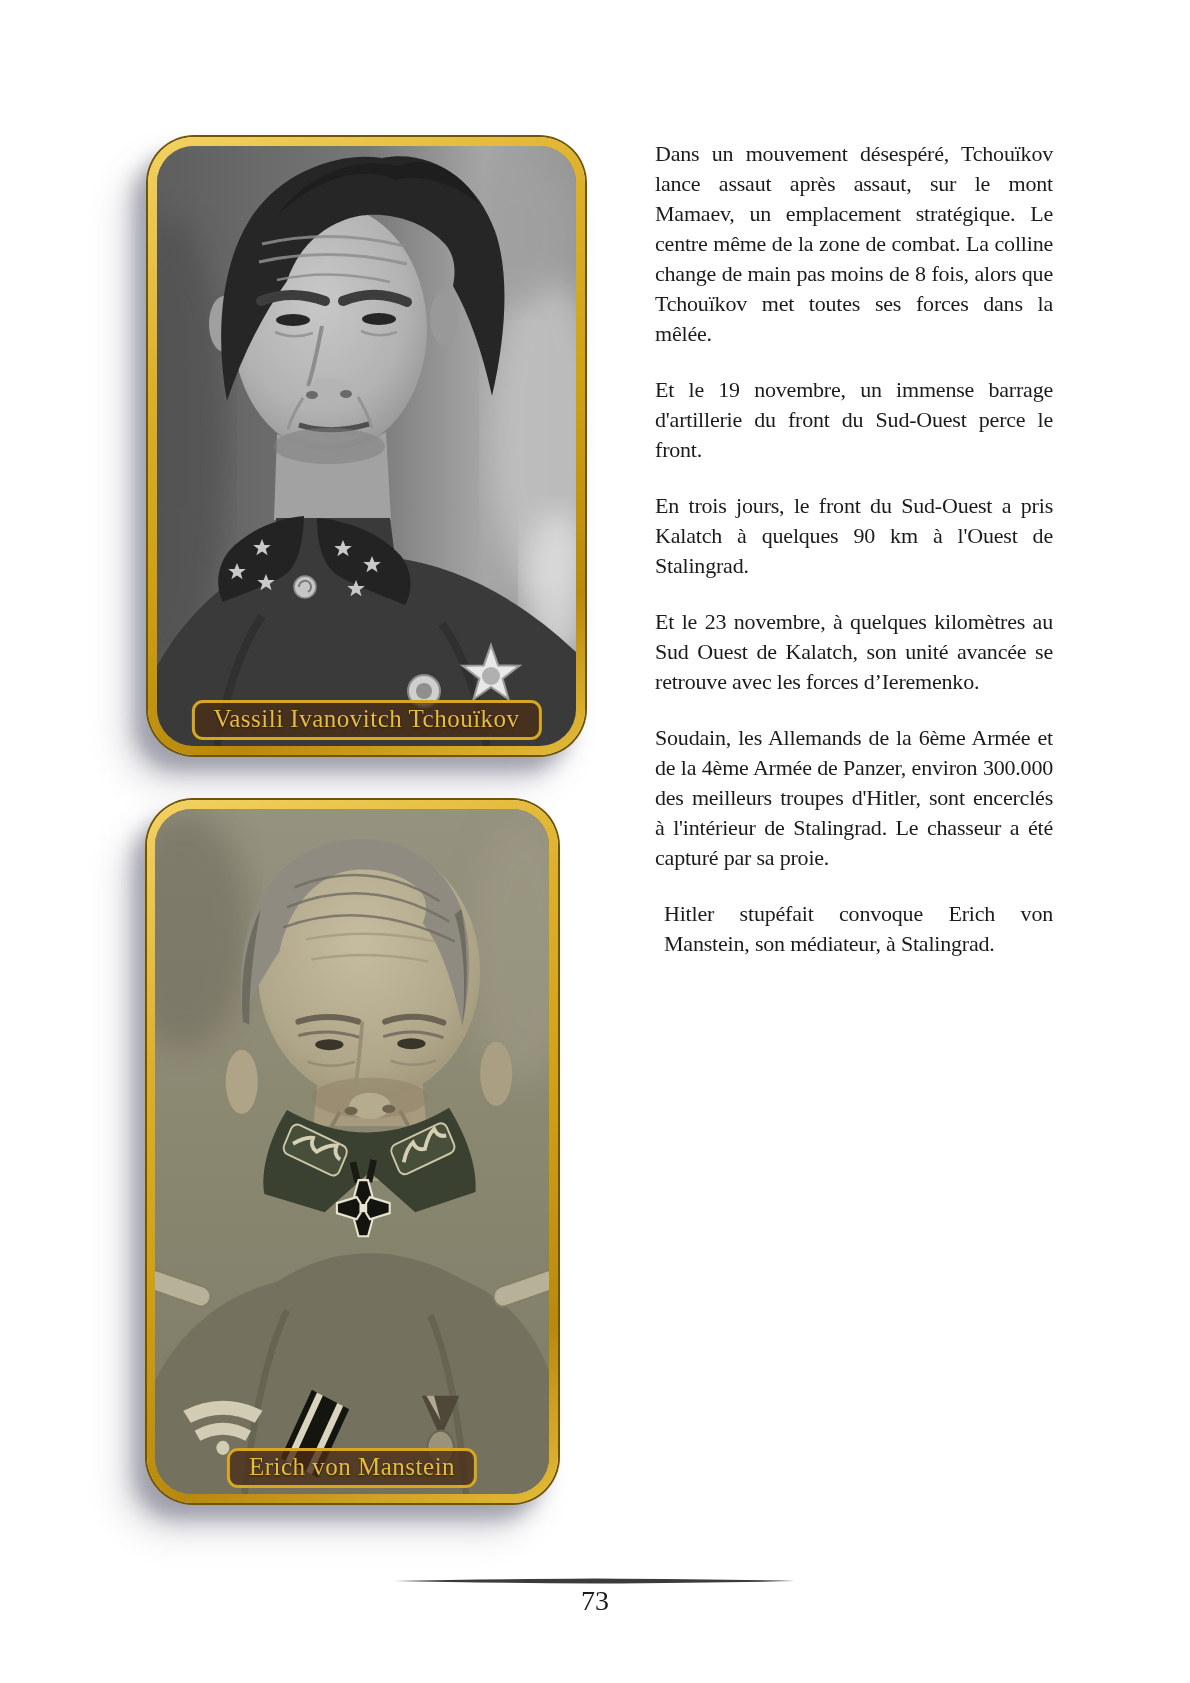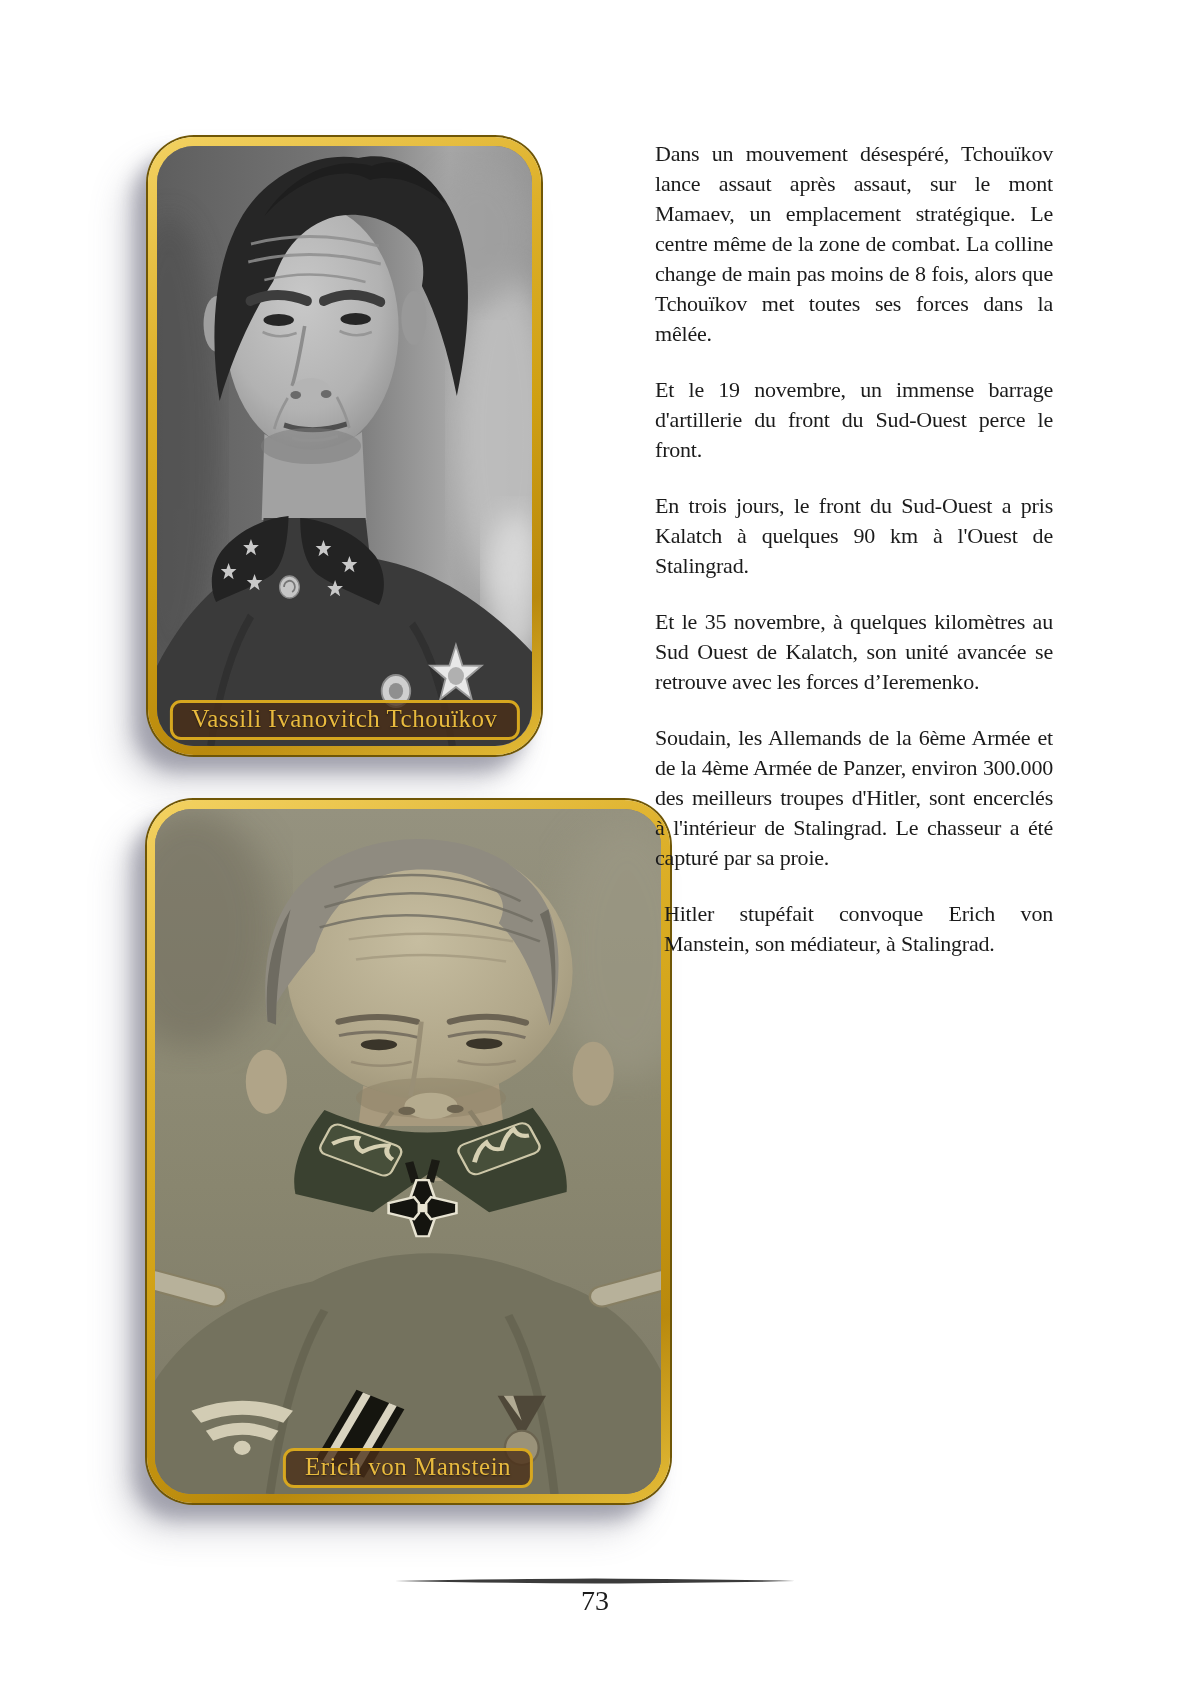--- a/index.html
+++ b/index.html
@@ -42,22 +42,22 @@
     background:rgba(74,46,23,0.78);
     border:3px solid #d7a71f;
     border-radius:11px;
     padding:2px 19px 4px 19px;
     color:#e8ba3e;
     font-size:25px;
     letter-spacing:0.5px;
     text-shadow:0 1px 2px rgba(0,0,0,0.55);
     z-index:2;
   }
-  #frame-tchouikov{left:148px;top:137px;width:393px;height:618px;}
-  #frame-manstein{left:147px;top:800px;width:523px;height:703px;padding-left:8px;}
+  #frame-tchouikov{left:148px;top:137px;width:437px;height:618px;}
+  #frame-manstein{left:147px;top:800px;width:411px;height:703px;padding-left:8px;}
 
   
   .text-col{
     position:absolute;
     left:655px;top:139px;width:398px;
     color:#1b1b1b;
     font-size:22px;
     line-height:30px;
     letter-spacing:-0.2px;
     text-align:justify;
@@ -304,21 +304,21 @@
         </g>
       </svg>
       <figcaption class="caption">Erich von Manstein</figcaption>
     </div>
   </figure>
 
   <main class="text-col">
     <p>Dans un mouvement désespéré, Tchouïkov lance assaut après assaut, sur le mont Mamaev, un emplacement stratégique. Le centre même de la zone de combat. La colline change de main pas moins de 8 fois, alors que Tchouïkov met toutes ses forces dans la mêlée.</p>
     <p>Et le 19 novembre, un immense barrage d'artillerie du front du Sud-Ouest perce le front.</p>
     <p>En trois jours, le front du Sud-Ouest a pris Kalatch à quelques 90 km à l'Ouest de Stalingrad.</p>
-    <p>Et le 35 novembre, à quelques kilomètres au Sud Ouest de Kalatch, son unité avancée se retrouve avec les forces d’Ieremenko.</p>
+    <p>Et le 23 novembre, à quelques kilomètres au Sud Ouest de Kalatch, son unité avancée se retrouve avec les forces d’Ieremenko.</p>
     <p>Soudain, les Allemands de la 6ème Armée et de la 4ème Armée de Panzer, environ 300.000 des meilleurs troupes d'Hitler, sont encerclés à l'intérieur de Stalingrad. Le chasseur a été capturé par sa proie.</p>
     <p>Hitler stupéfait convoque Erich von Manstein, son médiateur, à Stalingrad.</p>
   </main>
 
   <svg class="footer-divider" viewBox="0 0 400 8" preserveAspectRatio="none">
     <path d="M0,4 Q80,2.2 200,1.5 Q320,2.2 400,4 Q320,5.8 200,6.5 Q80,5.8 0,4 Z" fill="#3b3b3b"></path>
   </svg>
   <div class="page-number">73</div>
 
 </div>

